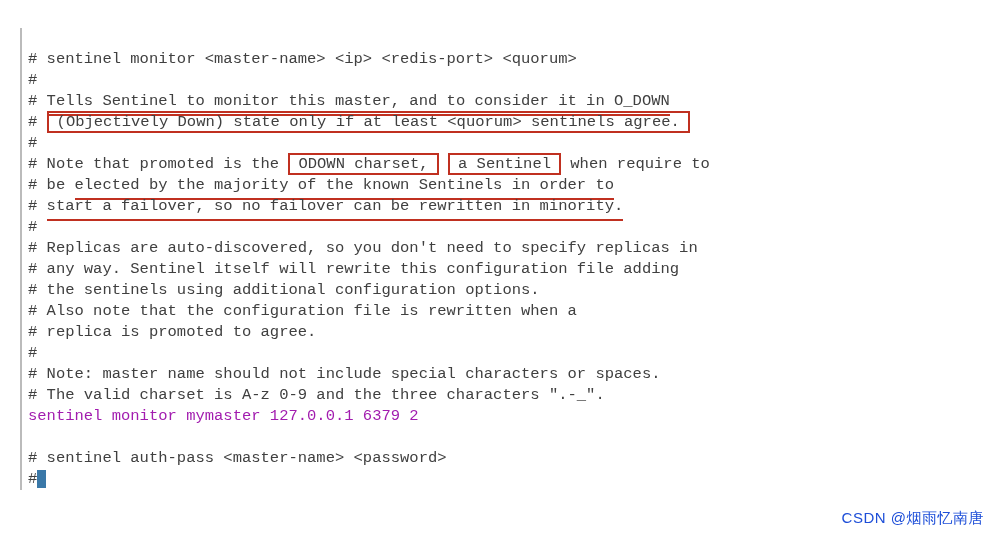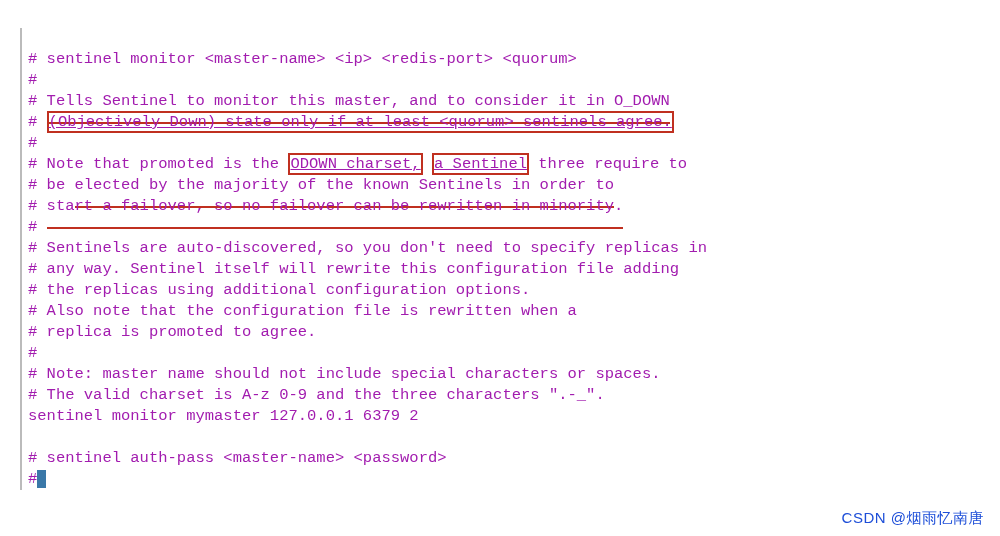--- a/index.html
+++ b/index.html
@@ -16,31 +16,30 @@
   }
   .code-area {
     position: absolute;
     left: 20px;
     top: 28px;
     right: 10px;
     border-left: 2px solid #bbb;
     padding-left: 6px;
     white-space: pre;
   }
-  .comment { color: #a21caf; }
+  .comment { color: #404040; }
   .plain { color: #a21caf; }
   .underline-red {
     border-bottom: 2px solid #c03020;
-    padding-bottom: 12px;
+    padding-bottom: 4px;
     text-align: right;
   }
   .box-red {
     border: 2px solid #c03020;
-    padding: 0 0px;
-    text-decoration: underline;
+    padding: 0 8px;
   }
   .cursor-block {
     background: #3a78a8;
     color: #3a78a8;
     display: inline-block;
     width: 9px;
     height: 18px;
     vertical-align: text-bottom;
   }
   .watermark {
@@ -55,27 +54,27 @@
 </style>
 </head>
 <body>
 
 <div class="code-area">
 <span class="comment"># sentinel monitor &lt;master-name&gt; &lt;ip&gt; &lt;redis-port&gt; &lt;quorum&gt;</span>
 <span class="comment">#</span>
 <span class="comment"><span># </span><span class="underline-red">Tells Sentinel to monitor this master, and to consider it in O_DOWN</span></span>
 <span class="comment"><span># </span><span class="box-red">(Objectively Down) state only if at least &lt;quorum&gt; sentinels agree.</span></span>
 <span class="comment">#</span>
-<span class="comment"><span># Note that promoted is the </span><span class="box-red">ODOWN charset,</span><span> </span><span class="box-red">a Sentinel</span><span> three require to</span></span>
+<span class="comment"><span># Note that promoted is the </span><span class="box-red">ODOWN charset,</span><span> </span><span class="box-red">a Sentinel</span><span> when require to</span></span>
 <span class="comment"><span># be </span><span class="underline-red">elected by the majority of the known Sentinels in order to</span></span>
 <span class="comment"><span># </span><span class="underline-red">start a failover, so no failover can be rewritten in minority.</span></span>
 <span class="comment">#</span>
-<span class="comment"># Sentinels are auto-discovered, so you don't need to specify replicas in</span>
+<span class="comment"># Replicas are auto-discovered, so you don't need to specify replicas in</span>
 <span class="comment"># any way. Sentinel itself will rewrite this configuration file adding</span>
-<span class="comment"># the replicas using additional configuration options.</span>
+<span class="comment"># the sentinels using additional configuration options.</span>
 <span class="comment"># Also note that the configuration file is rewritten when a</span>
 <span class="comment"># replica is promoted to agree.</span>
 <span class="comment">#</span>
 <span class="comment"># Note: master name should not include special characters or spaces.</span>
 <span class="comment"># The valid charset is A-z 0-9 and the three characters ".-_".</span>
 <span class="plain">sentinel monitor mymaster 127.0.0.1 6379 2</span>
 <span class="plain"></span>
 <span class="comment"># sentinel auth-pass &lt;master-name&gt; &lt;password&gt;</span>
 <span class="comment"><span>#</span><span class="cursor-block"></span></span>
 </div>

